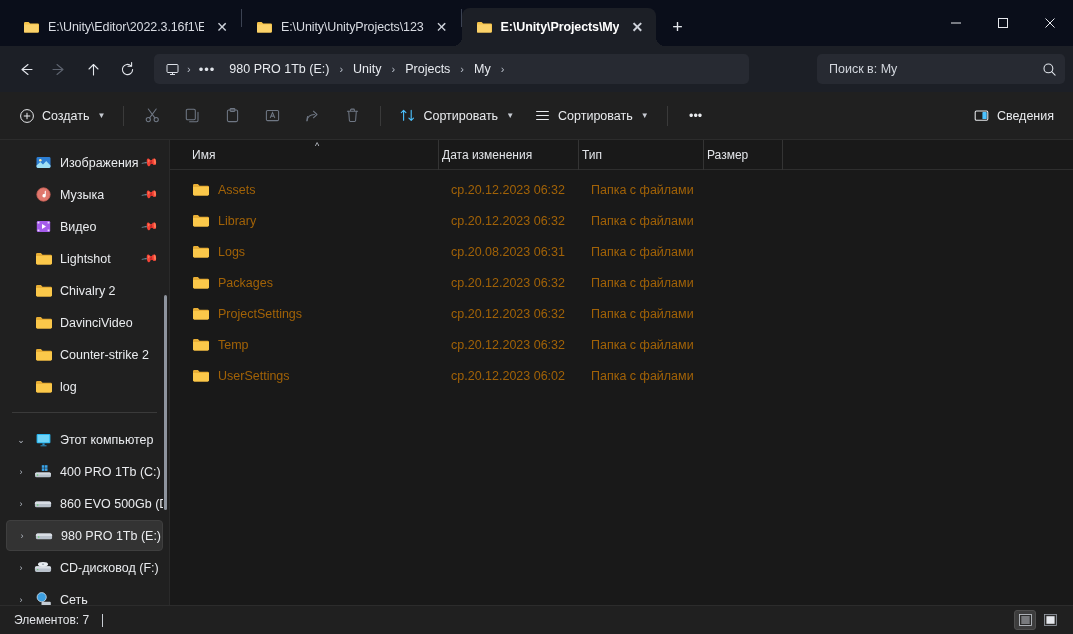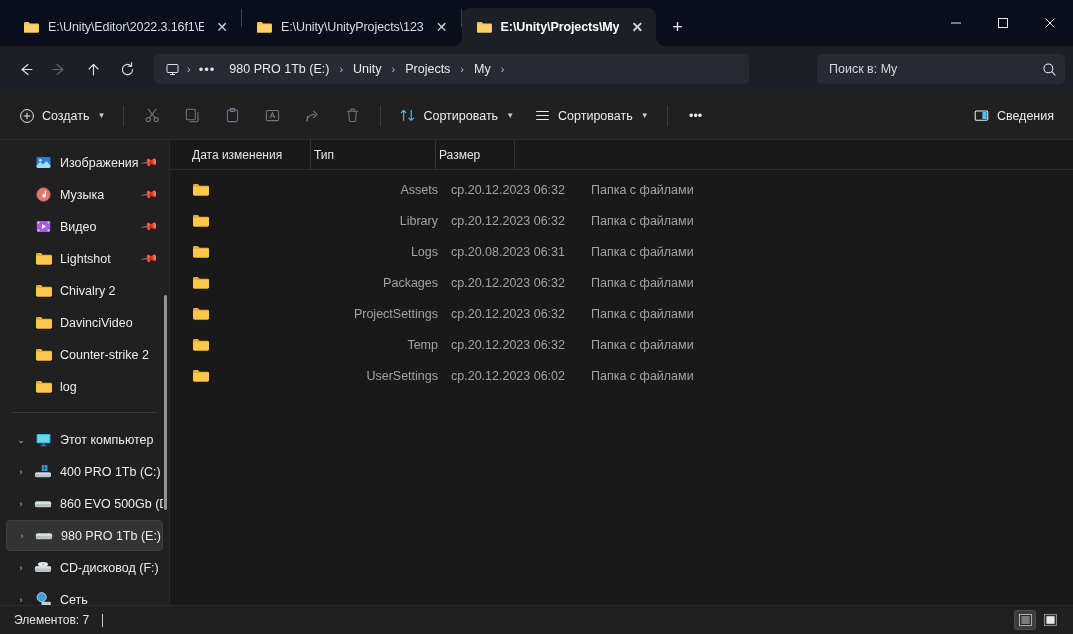--- a/index.html
+++ b/index.html
@@ -169,21 +169,21 @@
     height: 30px; display: flex; align-items: center; font-size: 12px;
     color: #e3e5e9; padding-left: 3px; position: relative;
     border-left: 1px solid #343434;
   }
   .col:first-child { border-left: none; padding-left: 22px; }
   .sort-caret {
     position: absolute; left: 145px; top: 1px; color: #c9ced6; font-size: 9px;
   }
   .rows { flex: 1; overflow: hidden; padding-top: 4px; }
   .row { height: 31px; display: flex; align-items: center; }
-  .cell { font-size: 12.5px; color: #a3a3a3; padding-left: 13px; white-space: nowrap; overflow: hidden; justify-content: space-between; }
+  .cell { font-size: 12.5px; color: #a16207; padding-left: 13px; white-space: nowrap; overflow: hidden; }
   .cell.name { padding-left: 22px; display: flex; align-items: center; gap: 9px; }
 
   
   .statusbar {
     height: 29px; flex: 0 0 29px; background: #202020;
     border-top: 1px solid #2c2c2c;
     display: flex; align-items: center; padding: 0 6px;
   }
   .status-text { font-size: 12px; color: #e2e4e8; padding-left: 8px; }
   .status-cursor { width: 1px; height: 13px; background: #c8ccd3; margin-left: 13px; }
@@ -599,20 +599,24 @@
         </span>
         <span class="lbl">Сеть</span>
       </div>
 
       <div class="sb-scroll"></div>
     </div>
 
     <div class="filepane">
 
       <div class="colhead">
+        <div class="col" style="width:268px">
+          <span>Имя</span>
+          <span class="sort-caret">^</span>
+        </div>
         <div class="col" style="width:140px">
           <span>Дата изменения</span>
         </div>
         <div class="col" style="width:125px">
           <span>Тип</span>
         </div>
         <div class="col" style="width:79px">
           <span>Размер</span>
         </div>
         <div class="col" style="flex:1"></div>

